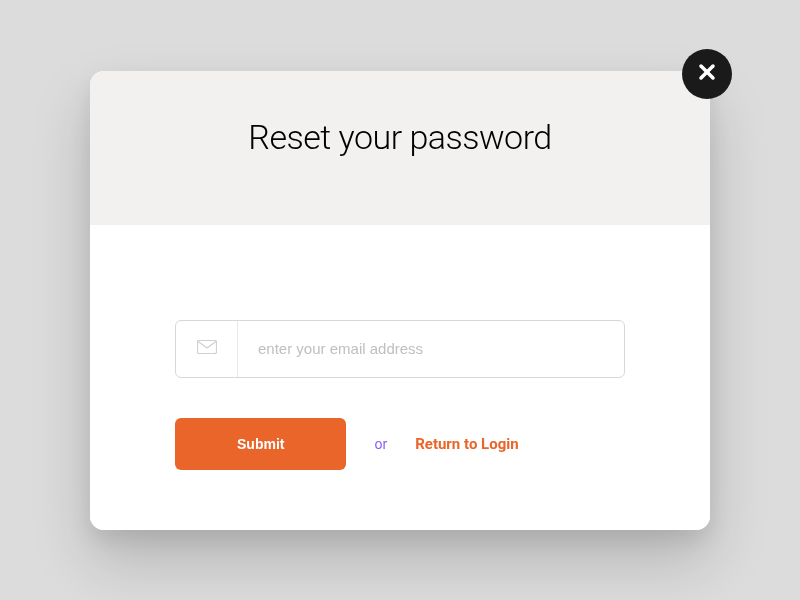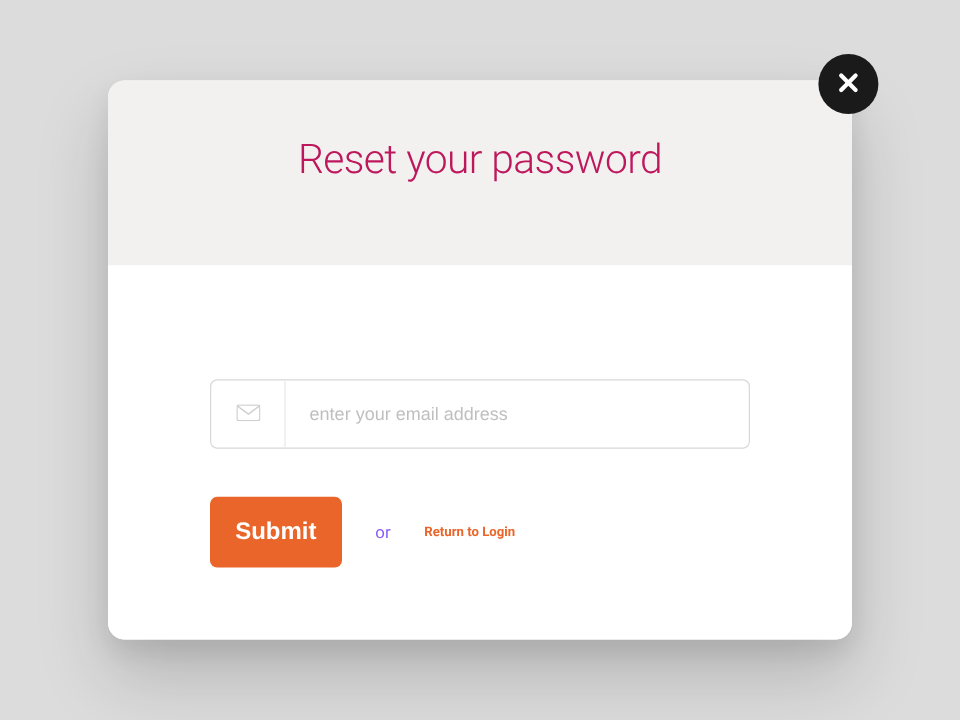--- a/index.html
+++ b/index.html
@@ -30,21 +30,21 @@
     }
     .modal-header {
       background: #f2f1f0;
       border-radius: 14px 14px 0 0;
       padding: 46px 40px 40px 40px;
       text-align: center;
     }
     .modal-title {
       font-size: 34px;
       font-weight: 300;
-      color: #be185d;
+      color: #000000;
       letter-spacing: -0.5px;
       margin-bottom: 28px;
     }
     .modal-subtitle {
       font-size: 14px;
       color: #666;
       font-weight: 400;
     }
     .modal-body {
       background: #fff;
@@ -88,31 +88,31 @@
     .actions-row {
       display: flex;
       align-items: center;
       gap: 28px;
     }
     .submit-button {
       background: #ea6529;
       color: #fff;
       border: none;
       border-radius: 6px;
-      padding: 18px 21px;
-      font-size: 20px;
+      padding: 18px 62px;
+      font-size: 14px;
       font-weight: 700;
       cursor: pointer;
     }
     .or-text {
       font-size: 14px;
       color: #8b5cf6;
     }
     .return-link {
-      font-size: 11px;
+      font-size: 15px;
       font-weight: 700;
       color: #ea6529;
       text-decoration: none;
       cursor: pointer;
     }
     .close-button {
       position: absolute;
       top: -22px;
       right: -22px;
       width: 50px;

